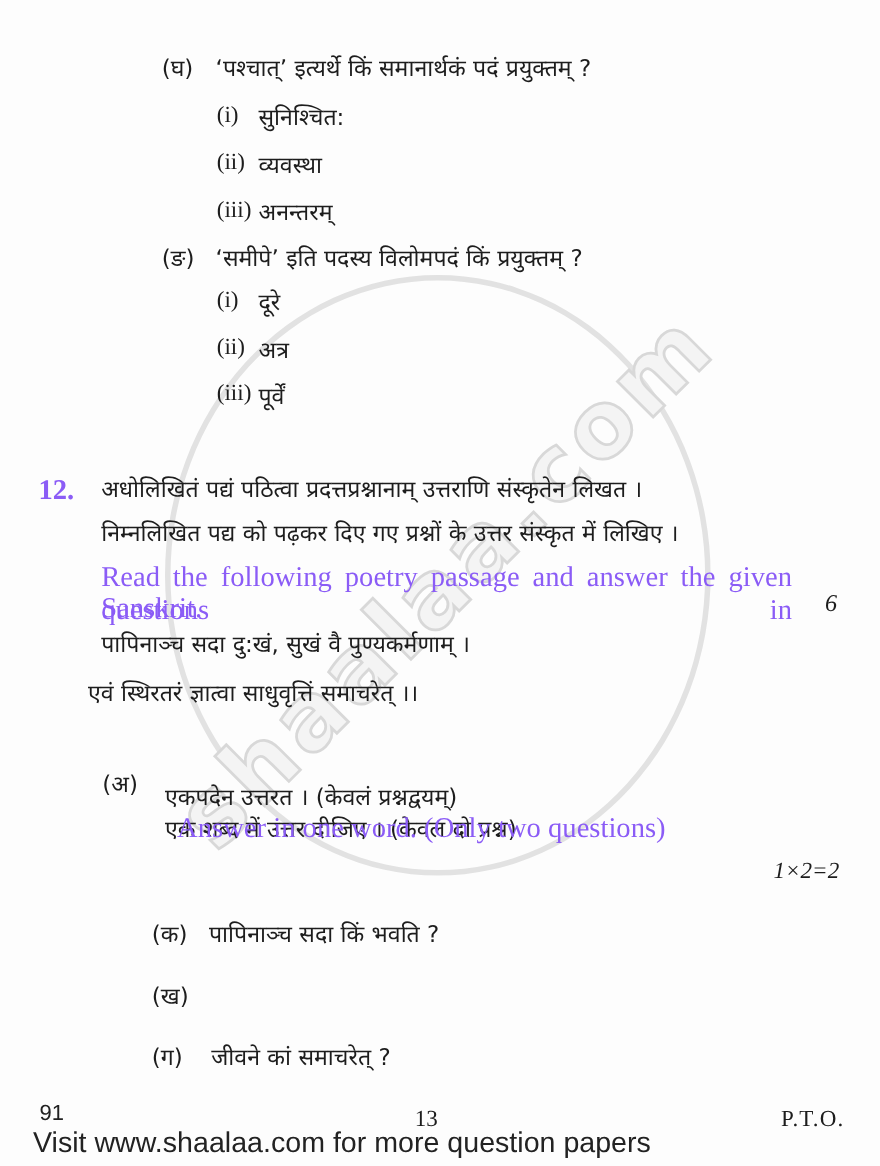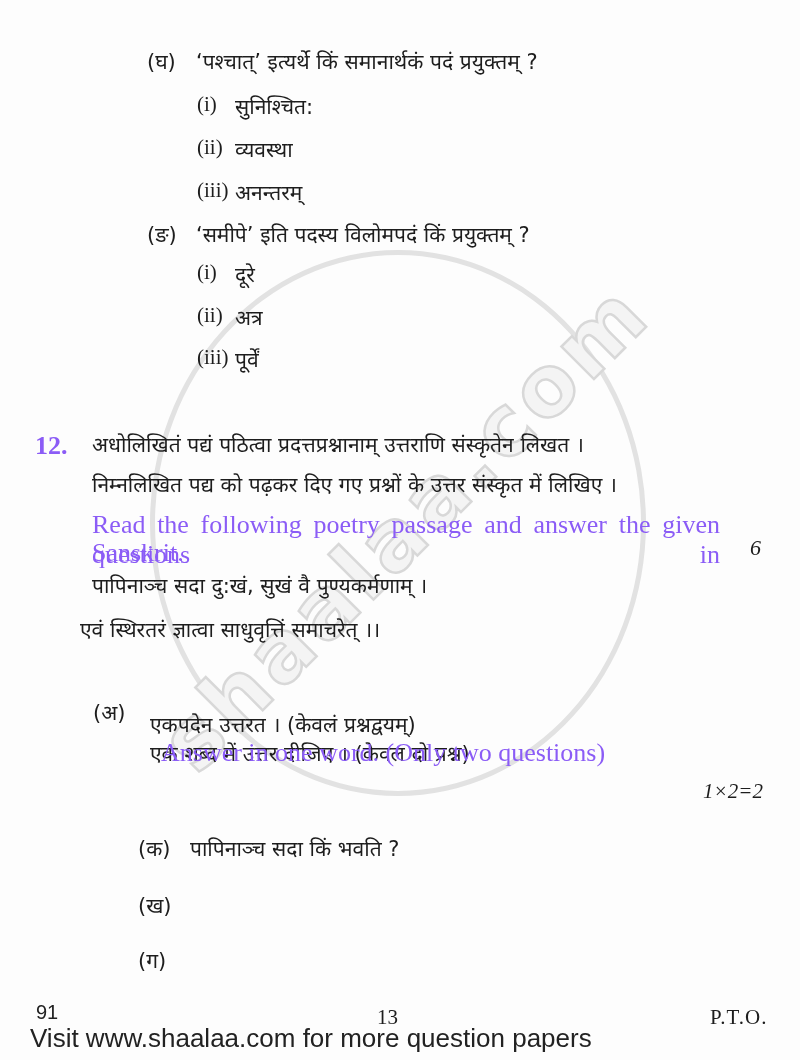--- a/index.html
+++ b/index.html
@@ -108,20 +108,21 @@
 
     <div class="abs opt-row" style="left:138px; top:834px;">
       <span class="dev opt-num" style="min-width:52px;">(क)</span>
       <span class="dev">पापिनाञ्च सदा किं भवति ?</span>
     </div>
     <div class="abs opt-row" style="left:138px; top:891px;">
       <span class="dev opt-num" style="min-width:52px;">(ख)</span>
     </div>
     <div class="abs opt-row" style="left:138px; top:946px;">
       <span class="dev opt-num" style="min-width:54px;">(ग)</span>
+      <span class="dev">जीवने कां समाचरेत् ?</span>
     </div>
 
     <div class="abs footer-sans" style="left:36px; top:1001px; font-size:20px;">91</div>
     <div class="abs rom" style="left:377px; top:1005px;">13</div>
     <div class="abs rom" style="left:710px; top:1005px; letter-spacing:1px;">P.T.O.</div>
     <div class="abs footer-sans" style="left:30px; top:1023px; font-size:26px;">Visit www.shaalaa.com for more question papers</div>
 
   </div>
 </div>
 

